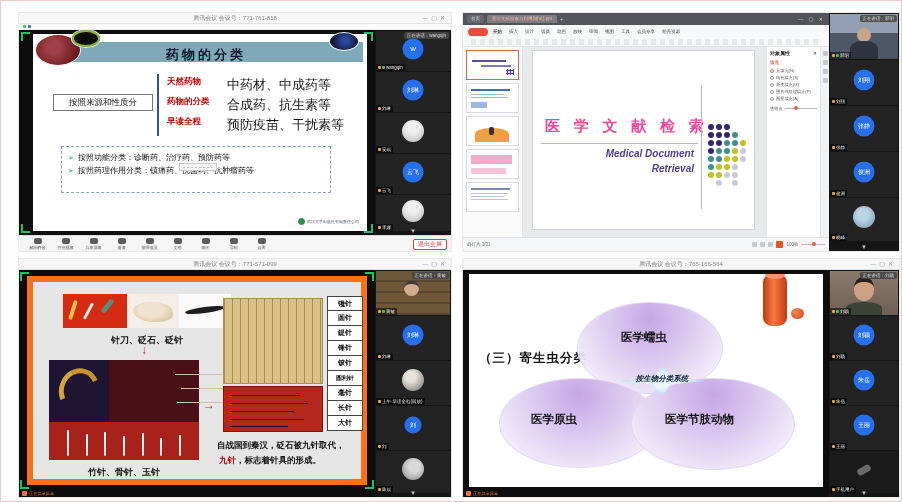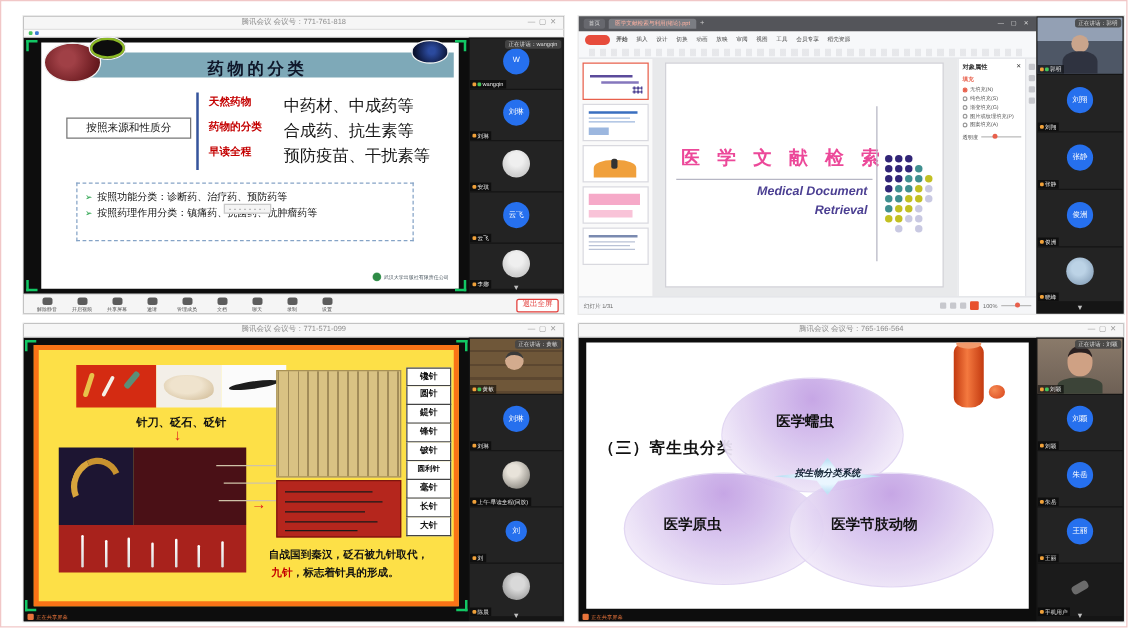--- a/index.html
+++ b/index.html
@@ -89,21 +89,21 @@
 .opt{display:flex;align-items:center;gap:2px;height:7px;white-space:nowrap;overflow:hidden}
 .rad{width:4px;height:4px;border:1px solid #999;border-radius:50%;flex:none}
 .rad.on{border-color:#e8604c;background:radial-gradient(circle,#e8604c 40%,#fff 45%)}
 .sld{margin-top:4px;display:flex;align-items:center;gap:2px}
 .track{flex:1;height:1px;background:#bbb;position:relative}
 .knob{position:absolute;left:30%;top:-2px;width:4px;height:4px;background:#e8604c;border-radius:50%}
 .wsb{position:absolute;bottom:0;left:0;right:70px;height:14px;background:#f5f6f8;border-top:1px solid #e1e2e6;display:flex;align-items:center;padding:0 4px;font-size:4.5px;color:#666;gap:3px;z-index:3}
 .wsb .sq{width:5px;height:5px;background:#c7c8cd;border-radius:1px;flex:none}
 .wsb .osq{width:7px;height:7px;background:#e8502c;border-radius:1px;flex:none}
 
-.slideB{position:absolute;background:#fde047;border:4px solid #f97316;z-index:2}
+.slideB{position:absolute;background:#e5e5e5;border:6px solid #f97316;z-index:2}
 .imgstrip{position:absolute;left:30px;top:12px;height:34px;display:flex}
 .seg{position:relative;overflow:hidden}
 .cap{position:absolute;font-size:9px;font-weight:bold;color:#111;text-align:center;white-space:nowrap}
 .redarr{position:absolute;color:#e02020;font-weight:bold;font-size:12px;line-height:10px}
 .bigphoto{position:absolute;left:16px;top:78px;width:150px;height:100px}
 .bp-t{position:absolute;left:0;top:0;width:60px;height:62px;background:#1d1532}
 .bp-r{position:absolute;left:60px;top:0;right:0;height:62px;background:#4a1016}
 .bp-b{position:absolute;left:0;bottom:0;right:0;height:38px;background:#a8221c;display:flex;align-items:flex-end;justify-content:space-around;padding:4px 10px}
 .bone{position:absolute;left:10px;top:8px;width:40px;height:44px;border:5px solid transparent;border-left:5px solid #d8a43c;border-top:5px solid #c8922f;border-radius:50%;transform:rotate(20deg)}
 .nl{position:absolute;height:1px;background:#cfc2a8}
@@ -501,20 +501,21 @@
         <div class="bp-b">
           <span class="wn" style="height:26px"></span>
             <span class="wn" style="height:22px"></span>
             <span class="wn" style="height:24px"></span>
             <span class="wn" style="height:20px"></span>
             <span class="wn" style="height:23px"></span>
             <span class="wn" style="height:18px"></span>
             <span class="wn" style="height:21px"></span>
         </div>
       </div>
+      <div class="cap" style="left:16px;width:150px;top:184px">竹针、骨针、玉针</div>
       <div class="redarr" style="left:170px;top:118px">→</div>
       <div class="manu"></div>
       <div class="redimg">
         <i style="top:8px;width:70px"></i>
           <i style="top:16px;width:78px"></i>
           <i style="top:24px;width:64px"></i>
           <i style="top:32px;width:74px"></i>
           <i style="top:39px;width:58px"></i>
       </div>
       <div class="ntable">

